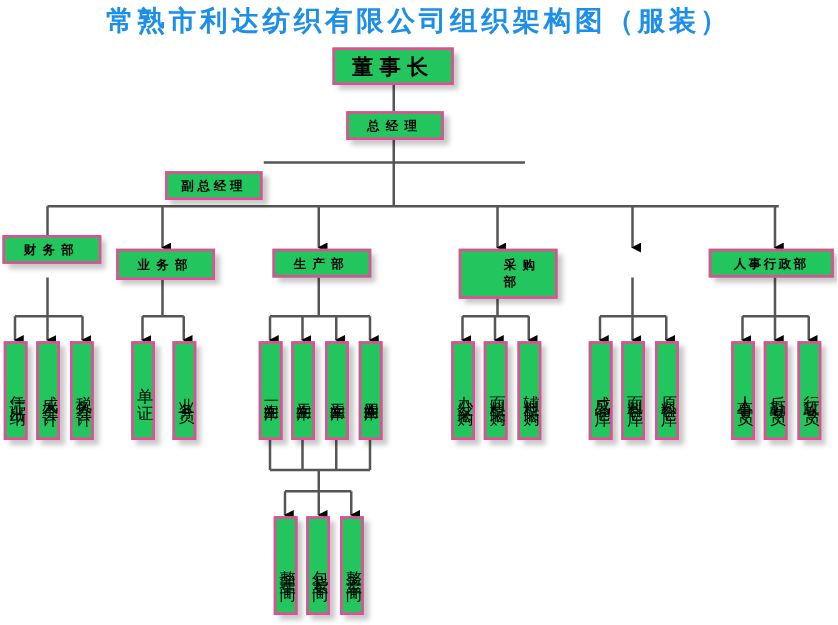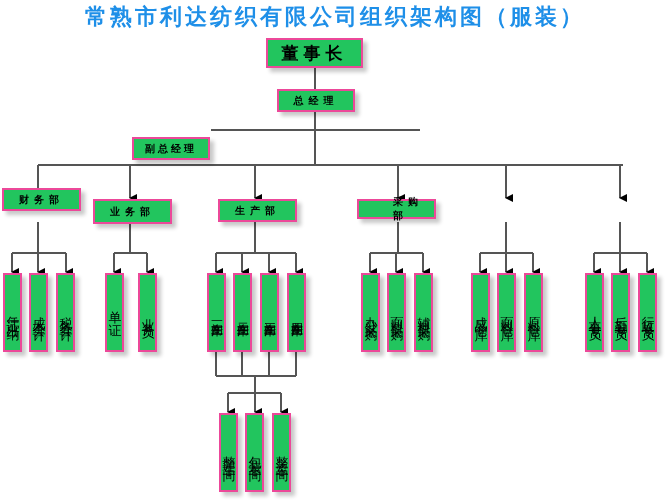--- a/index.html
+++ b/index.html
@@ -85,21 +85,22 @@
     </g>
   </svg>
 
   <div class="box h" style="left:266px;top:38px;width:97px;height:30px;font-size:17px;">董事长</div>
   <div class="box h" style="left:277px;top:89px;width:78px;height:23px;">总经理</div>
   <div class="box h" style="left:132px;top:137px;width:78px;height:23px;letter-spacing:3px;">副总经理</div>
 
   <div class="box h" style="left:2px;top:188px;width:79px;height:23px;font-family:Liberation Mono, monospace;">财务部</div>
   <div class="box h" style="left:93px;top:199px;width:79px;height:25px;">业务部</div>
   <div class="box h" style="left:218px;top:199px;width:79px;height:23px;">生产部</div>
-  <div class="box h" style="left:357px;top:199px;width:79px;height:20px;padding-left:34px;">采购部</div>
+  <div class="box h" style="left:367px;top:199px;width:79px;height:40px;padding-left:34px;">采购部</div>
+  <div class="box h" style="left:567px;top:199px;width:100px;height:23px;letter-spacing:2px;">人事行政部</div>
 
   <div class="box v" style="left:3px;top:273px;width:19px;height:79px;">凭证出纳</div>
   <div class="box v" style="left:29px;top:273px;width:19px;height:79px;">成本会计</div>
   <div class="box v" style="left:56px;top:273px;width:19px;height:79px;">税务会计</div>
 
   <div class="box v" style="left:105px;top:273px;width:19px;height:79px;letter-spacing:14px;">单证</div>
   <div class="box v" style="left:138px;top:273px;width:19px;height:79px;">业务员</div>
 
   <div class="box v" style="left:207px;top:273px;width:19px;height:79px;letter-spacing:0px;font-size:12px;">生产一车间</div>
   <div class="box v" style="left:233px;top:273px;width:19px;height:79px;letter-spacing:0px;font-size:12px;">生产二车间</div>

